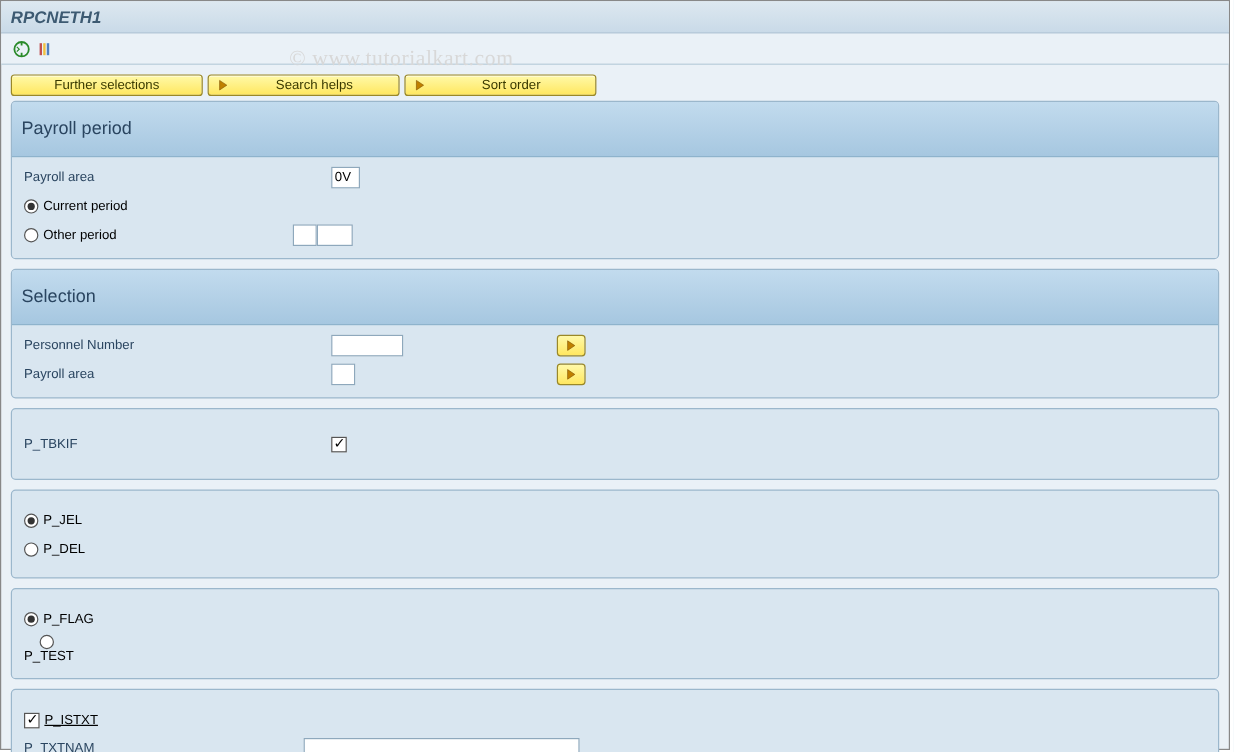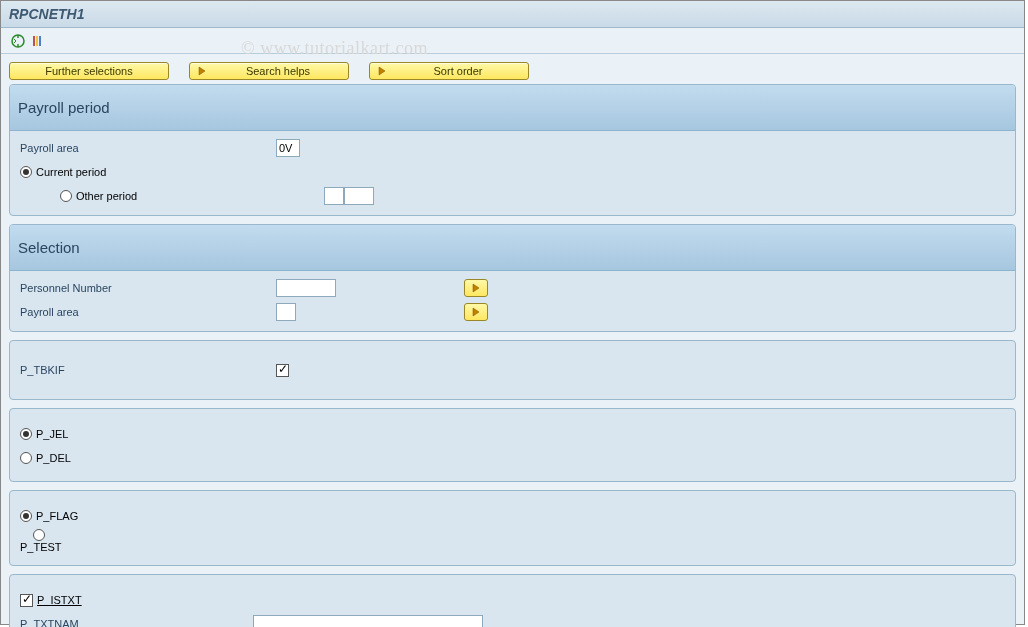--- a/index.html
+++ b/index.html
@@ -43,21 +43,21 @@
       display: inline-flex;
       align-items: center;
       justify-content: center;
       cursor: pointer;
     }
     .content {
       padding: 8px;
     }
     .button-row {
       display: flex;
-      gap: 20px;
+      gap: 4px;
       margin-bottom: 4px;
     }
     .sap-button {
       background: linear-gradient(to bottom, #fff9a8, #ffe760);
       border: 1px solid #9a8828;
       border-radius: 3px;
       padding: 2px 6px;
       font-size: 11px;
       color: #3a3a00;
       display: inline-flex;
@@ -244,21 +244,21 @@
             <input type="text" class="txt w24" value="0V" style="">
           </div>
         </div>
         <div class="field-row">
           <label style="display:flex;align-items:center;">
             <input type="radio" class="radio" name="period" checked="" style="">
             <span>Current period</span>
           </label>
         </div>
         <div class="field-row">
-          <label style="display:flex;align-items:center;width:264px;margin-left:40px;">
+          <label style="display:flex;align-items:center;width:224px;">
             <input type="radio" class="radio" name="period" style="">
             <span>Other period</span>
           </label>
           <div class="field-inputs">
             <input type="text" class="txt w20" value="" style="">
             <input type="text" class="txt w30" style="margin-left: -4px;" value="">
           </div>
         </div>
       </div>
     </div>

